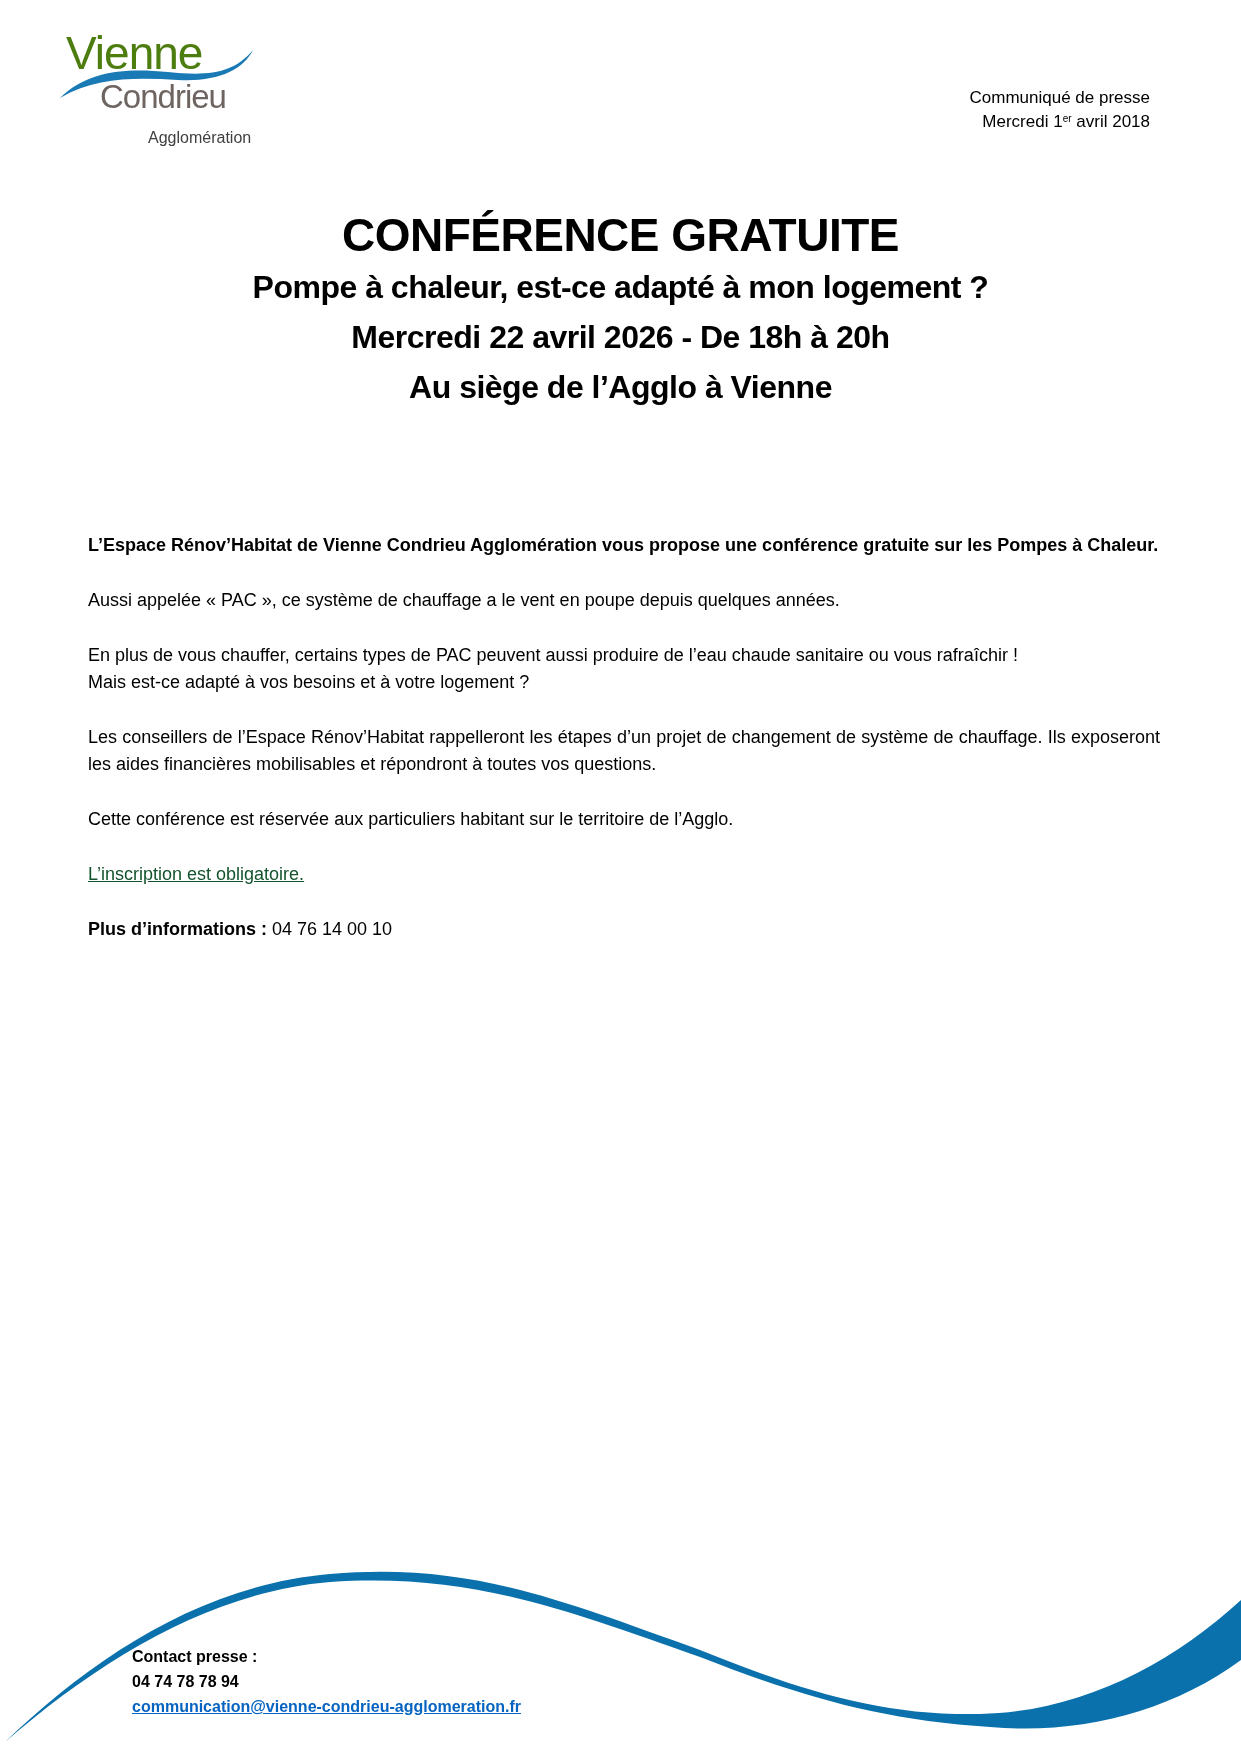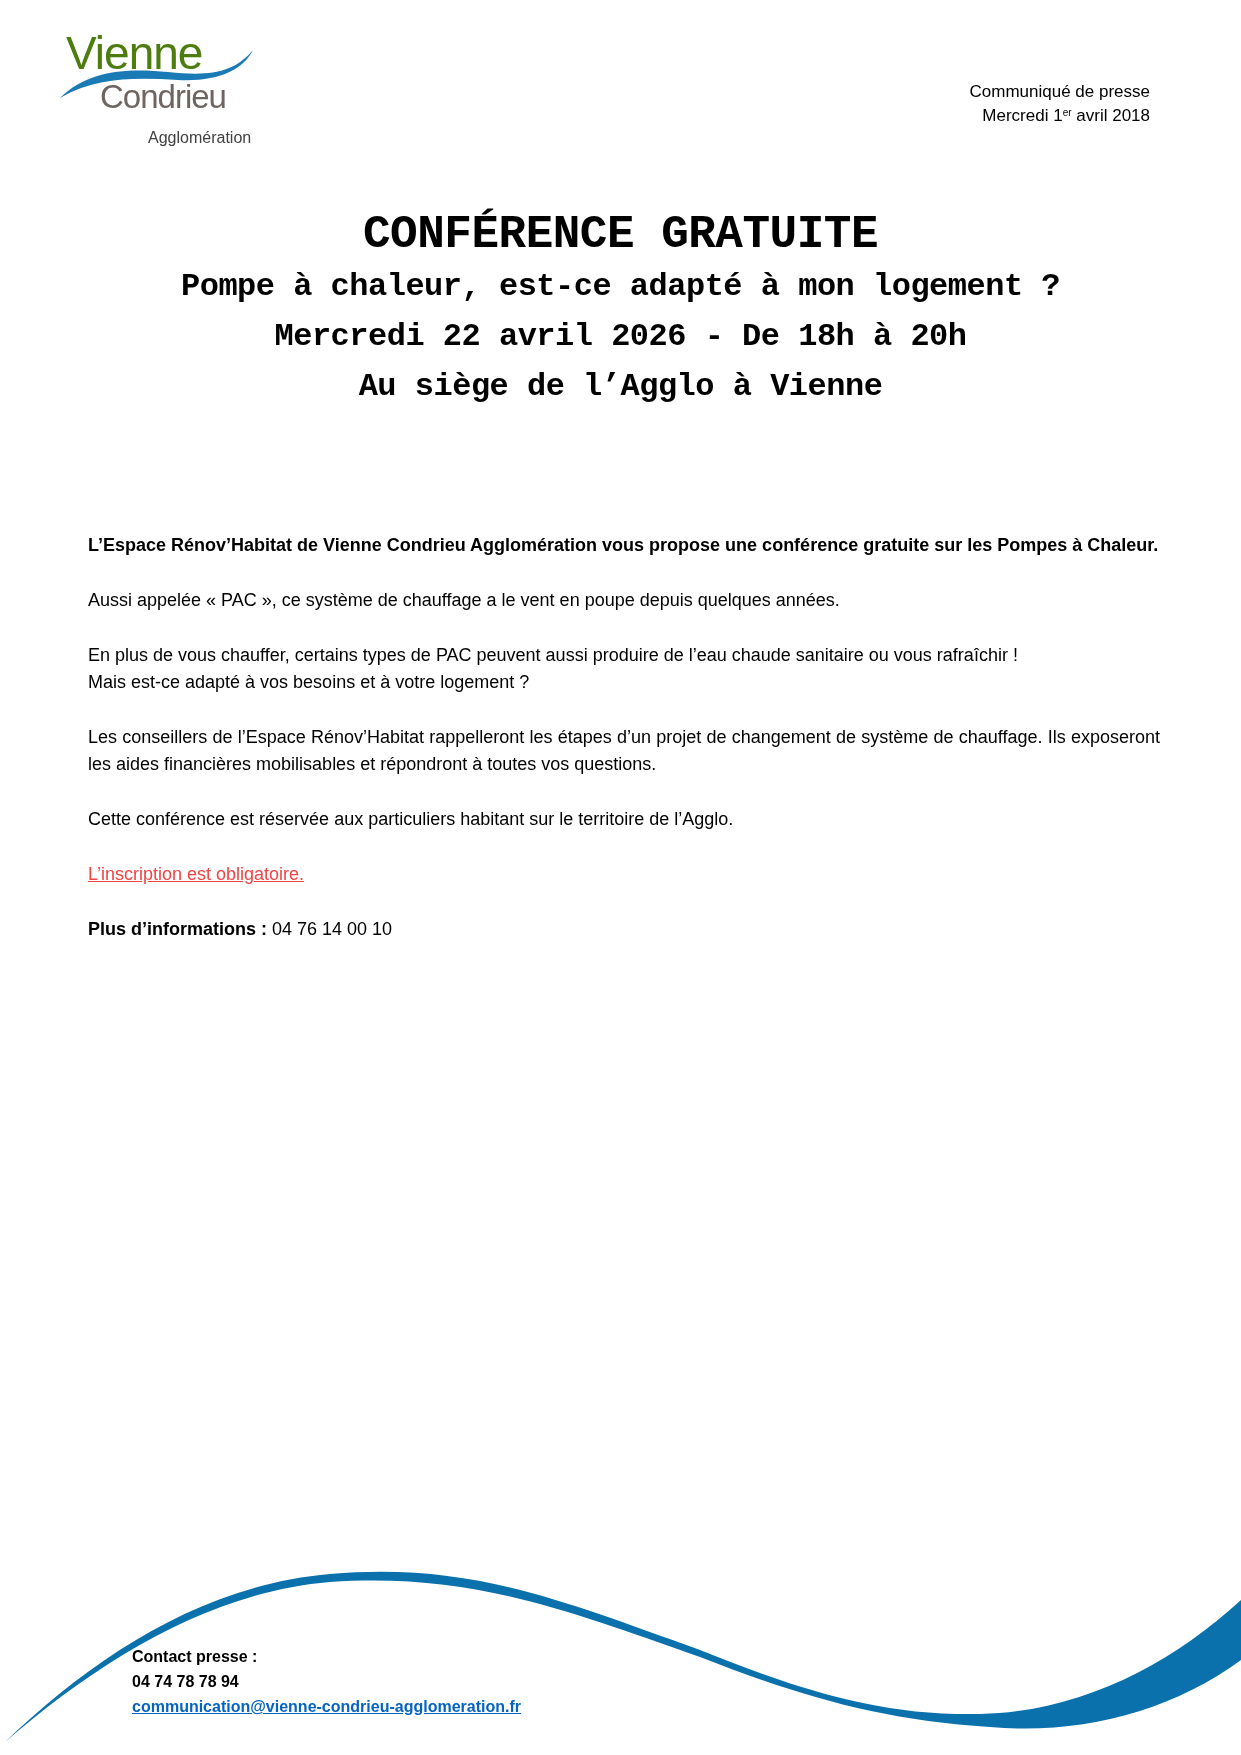--- a/index.html
+++ b/index.html
@@ -3,30 +3,30 @@
 <meta charset="utf-8">
 <style>
   html, body { margin:0; padding:0; background:#ffffff; }
   body { width:1241px; height:1755px; position:relative; overflow:hidden;
          font-family:"Liberation Sans", "DejaVu Sans", sans-serif; color:#000; }
   .logo { position:absolute; left:58px; top:30px; width:270px; height:120px; }
   .logo-vienne { position:absolute; left:8px; top:0px; font-size:46px; color:#4d7c0f; letter-spacing:-1px; font-weight:400; line-height:1; }
   .logo-condrieu { position:absolute; left:42px; top:50px; font-size:33px; color:#6e6460; letter-spacing:-1px; line-height:1; }
   .logo-agglo { position:absolute; left:90px; top:100px; font-size:16px; color:#404040; line-height:1; }
   .logo-wave { position:absolute; left:0; top:0; }
-  .header-right { position:absolute; right:91px; top:80px; text-align:right; font-size:17px; line-height:24px; }
+  .header-right { position:absolute; right:91px; top:86px; text-align:right; font-size:17px; line-height:24px; }
   .header-right sup { font-size:10px; vertical-align:top; position:relative; top:-3px; }
-  .title-block { position:absolute; left:0; top:208px; width:1241px; text-align:center;font-family:Liberation Mono, monospace; }
+  .title-block { position:absolute; left:0; top:208px; width:1241px; text-align:center; }
   .title-main { font-size:46px; font-weight:700; line-height:54px; letter-spacing:-0.5px; }
   .title-sub { font-size:32px; font-weight:700; line-height:50px; letter-spacing:-0.5px; }
   .body-text { position:absolute; left:88px; top:532px; width:1072px; font-size:18px; line-height:27px; }
   .body-text p { margin:0 0 28px 0; }
   .body-text p.justify { text-align:justify;margin-top:24px; }
   .lead { font-weight:700; }
-  a.link { color:#ef4444; text-decoration:underline; }
+  a.link { color:#14532d; text-decoration:underline; }
   .contact { position:absolute; left:132px; top:1644px; font-size:16px; line-height:25px; font-weight:700; }
   .contact a { color:#0563c1; text-decoration:underline; }
   .footer-wave { position:absolute; left:0; top:1555px; }
 </style>
 </head>
 <body>
 
 <div class="logo">
   <svg class="logo-wave" width="270" height="120" viewBox="0 0 270 120">
     <path d="M2,68 C30,40 70,38 110,42 C150,46 175,44 195,20 C185,40 160,52 120,50 C80,48 40,46 2,68 Z" fill="#1a7ab5"></path>

